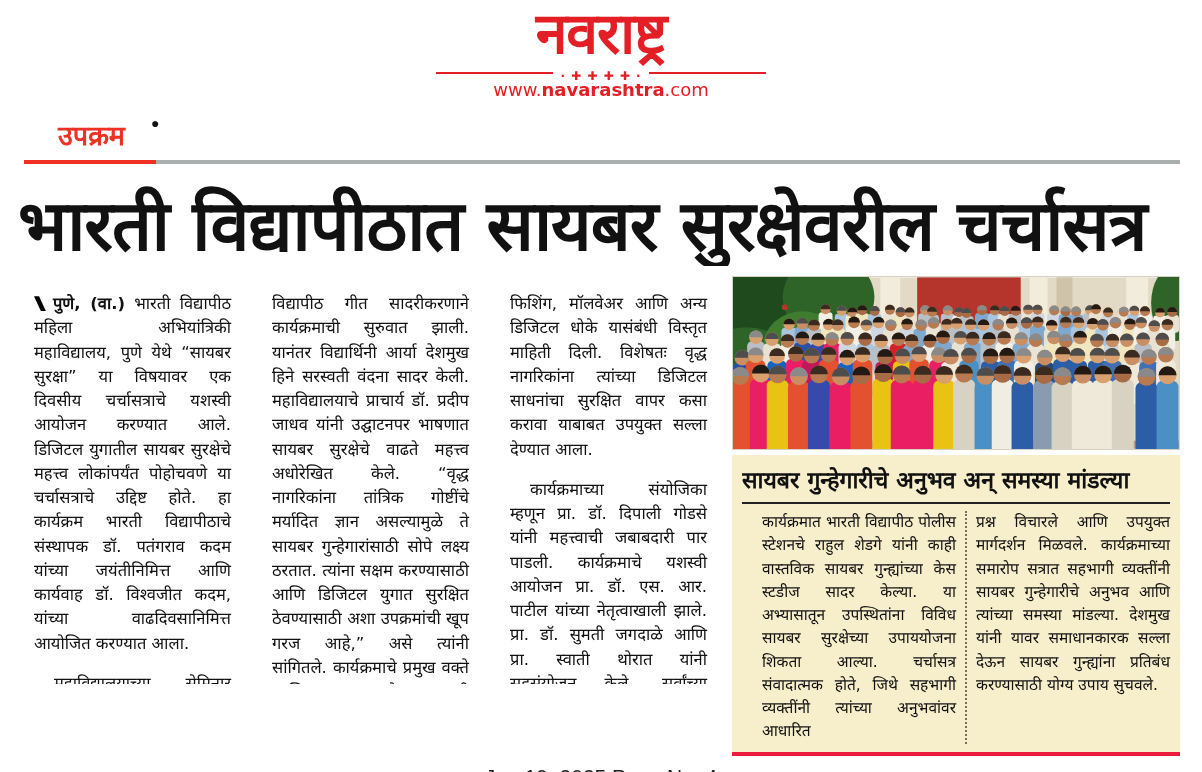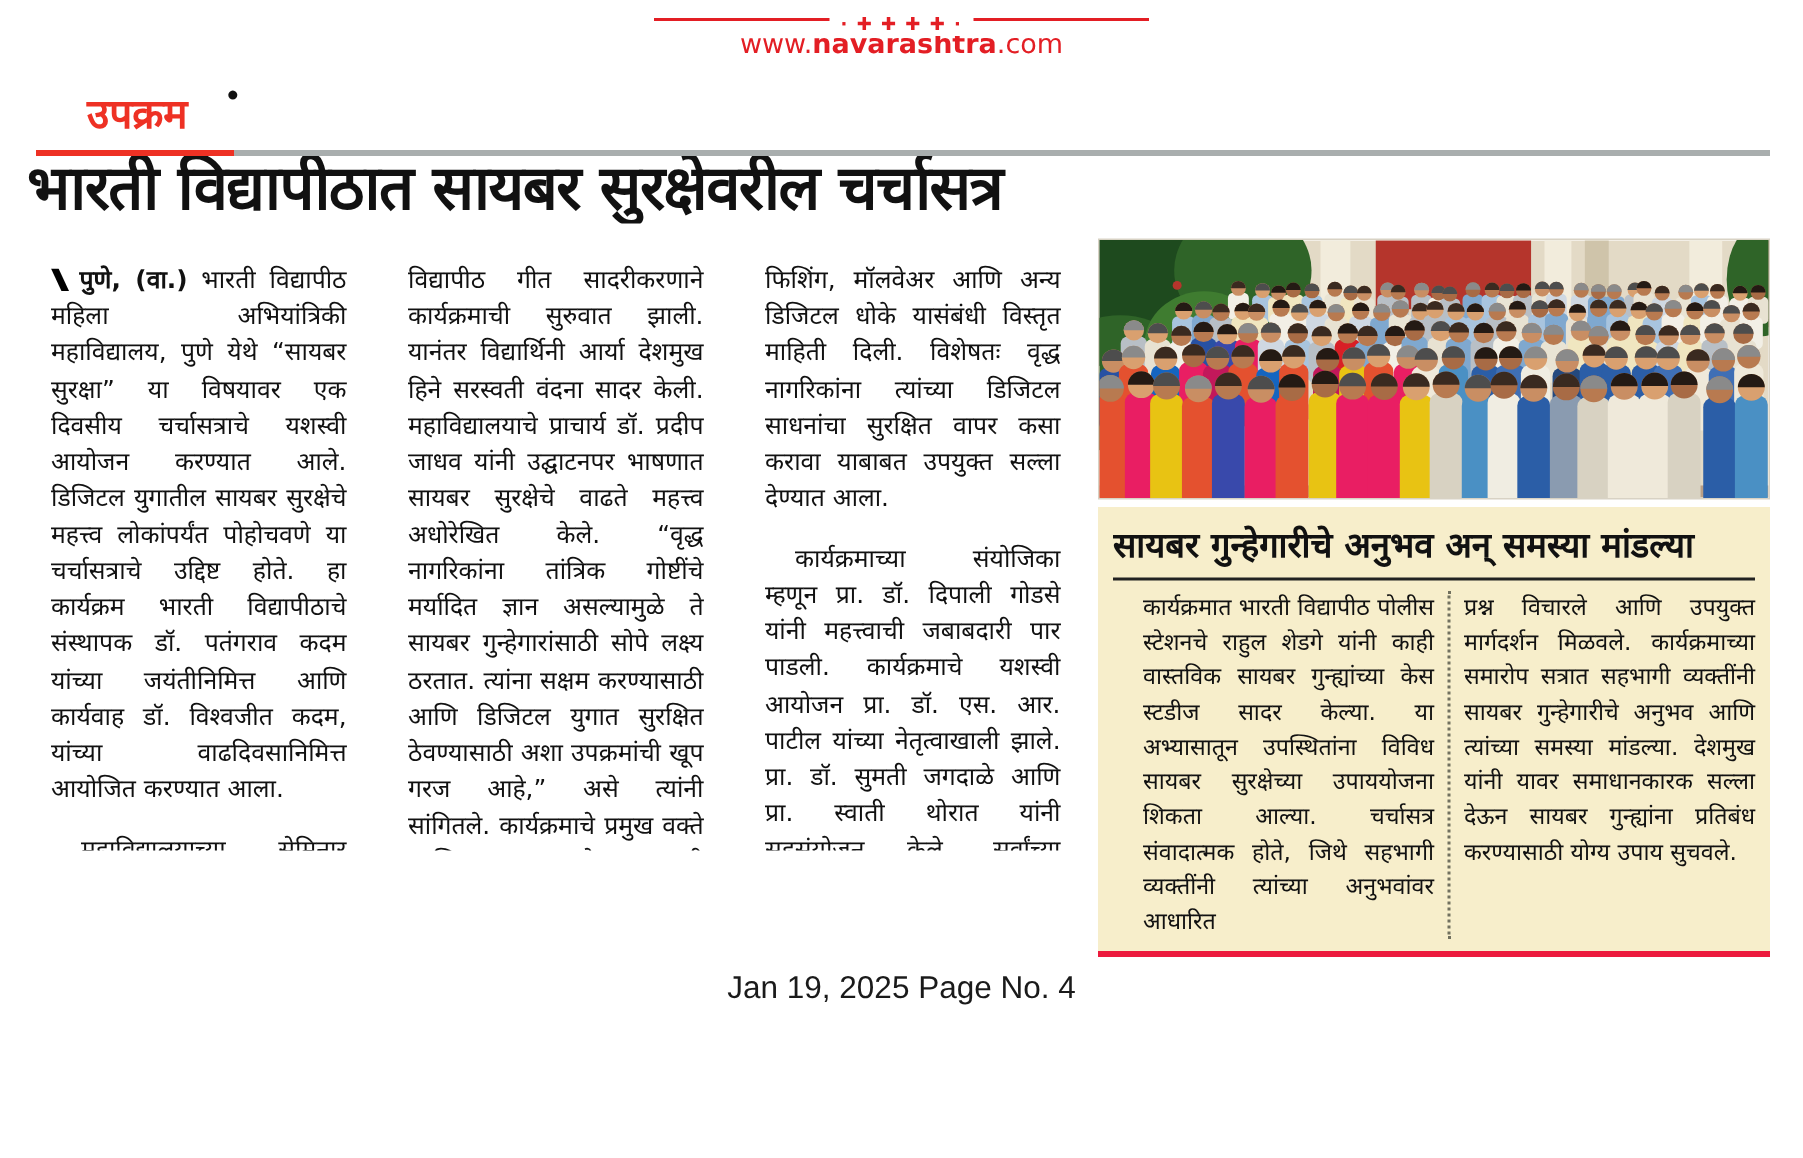--- a/index.html
+++ b/index.html
@@ -15,21 +15,21 @@
   .site{font-size:18px;color:var(--brand);line-height:1.1;margin-top:0px;}
   .site b{font-weight:bold;}
   
   .kicker{position:relative;margin:16px 18px 0;height:42px;display:flex;align-items:flex-start;font-family:Liberation Mono, monospace;}
   .kicker-label{color:var(--kred);font-weight:bold;font-size:27px;padding:0 26px 0 40px;flex:none;}
   .kicker-bullet{font-size:14px;margin-right:16px;flex:none;}
   .kicker-text{font-weight:bold;font-size:26px;white-space:nowrap;overflow:hidden;}
   .u-red{position:absolute;left:6px;width:132px;bottom:-6px;height:4px;background:var(--kred);}
   .u-gray{position:absolute;left:138px;right:4px;bottom:-6px;height:4px;background:var(--rgray);}
   
-  .headline{margin:4px 18px 10px;font-size:41px;font-weight:800;line-height:1.15;
+  .headline{margin:28px 18px 10px;font-size:70px;font-weight:800;line-height:1.15;
             white-space:nowrap;overflow:hidden;letter-spacing:-1px;}
   
   .content{display:flex;gap:9px;padding:0 18px;}
   .col{width:229px;height:408px;overflow:hidden;text-align:justify;
        font-size:16.5px;line-height:1.47;flex:none;}
   .col p{margin:16px;}
   .col p.indent{text-indent:20px;}
   .lead-mark{display:inline-block;width:12px;height:15px;background:#000;
              clip-path:polygon(0 0,42% 0,100% 100%,58% 100%);margin-right:7px;transform:translateY(2px);}
   
@@ -47,20 +47,21 @@
   
   .footer{text-align:center;font-family:"Liberation Sans",sans-serif;
           font-size:21px;line-height:1.47;margin-top:6px;color:#1a1a1a;}
 </style>
 </head>
 <body>
 
 <div class="page">
 
   <header class="masthead">
+    <div class="logo">नवराष्ट्र</div>
     <div class="orn-row">
       <div class="rule"></div>
       <span class="orn">· ✚ ✚ ✚ ✚ ·</span>
     </div>
     <div class="site"><span>www.</span><b>navarashtra</b><span>.com</span></div>
   </header>
 
   <div class="kicker">
     <span class="kicker-label">उपक्रम</span>
     <span class="kicker-bullet">●</span>

